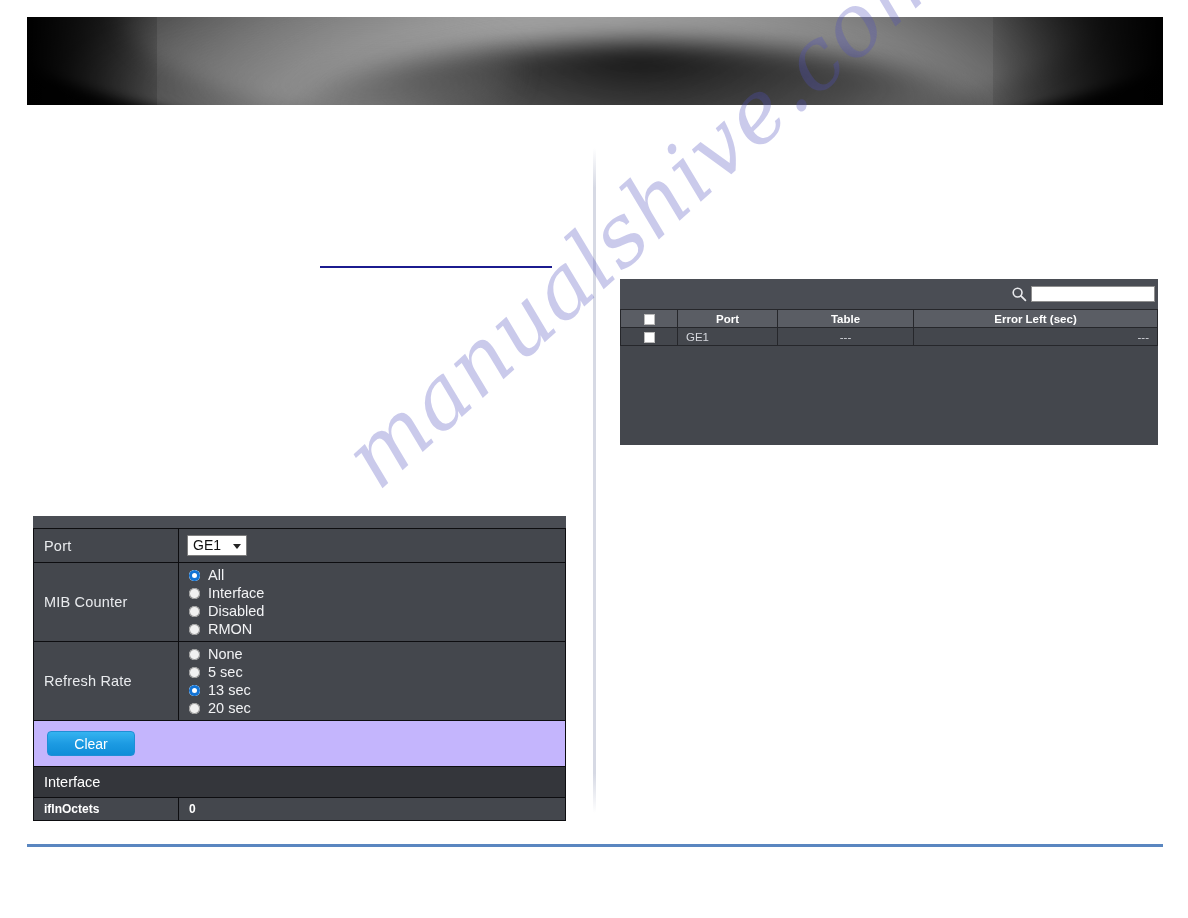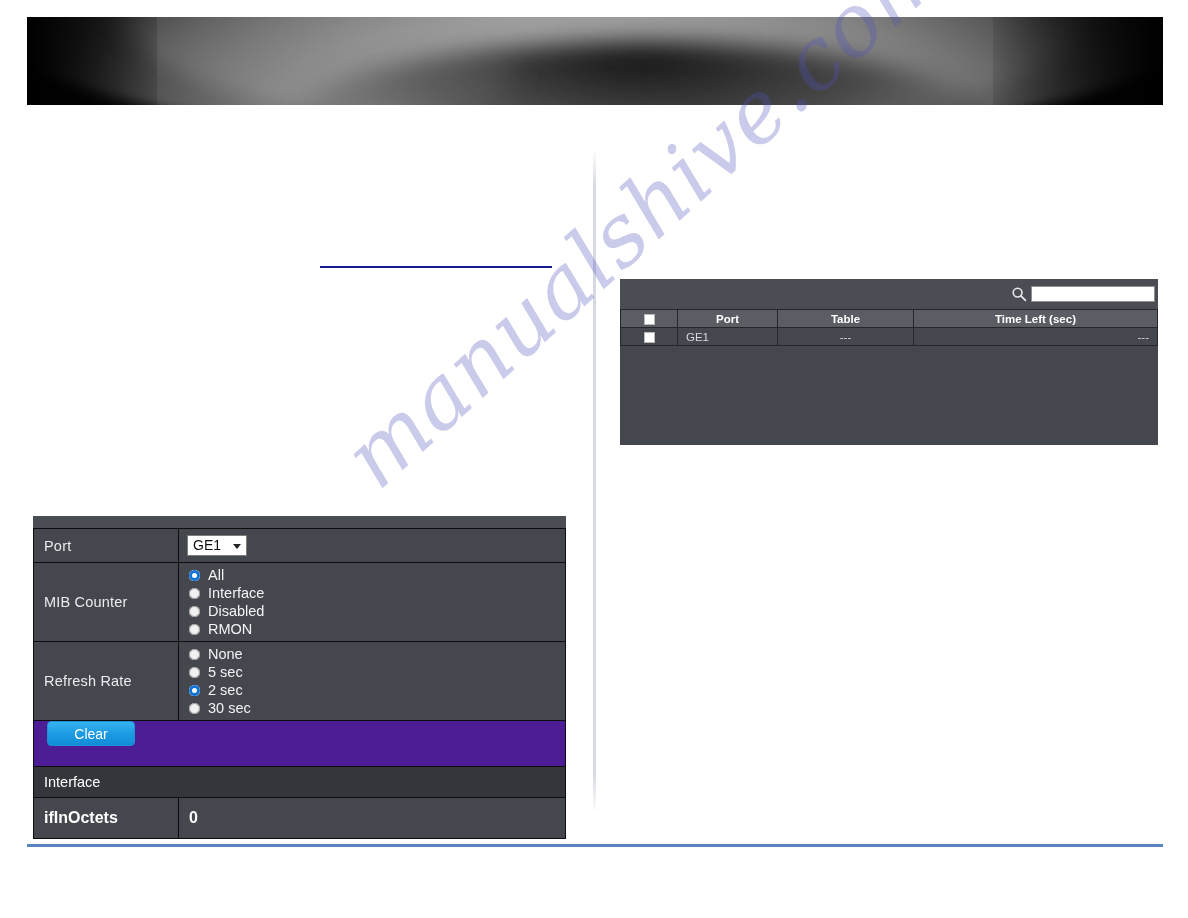--- a/index.html
+++ b/index.html
@@ -232,24 +232,24 @@
   .radio-row .rl {
     font-size: 14.5px;
     color: #f2f3f5;
     line-height: 15px;
   }
 
   .btn-bar {
     border-left: 1px solid #0d0d10;
     border-right: 1px solid #0d0d10;
     border-bottom: 1px solid #0d0d10;
-    background: #4c1d95;
+    background: #c4b5fd;
     height: 45px;
     display: flex;
-    align-items: flex-start;
+    align-items: center;
     padding-left: 13px;
   }
   .clear-btn {
     width: 88px;
     height: 25px;
     border-radius: 4px;
     border: 1px solid #1f8fd6;
     background: linear-gradient(to bottom, #35b3f0 0%, #1c9ae2 52%, #0f8ed8 100%);
     color: #ffffff;
     font-size: 14px;
@@ -272,22 +272,22 @@
   .kv-table {
     width: 100%;
     border-collapse: collapse;
     table-layout: fixed;
   }
   .kv-table td {
     border: 1px solid #0d0d10;
     border-top: none;
     background: #44474d;
     color: #ffffff;
-    font-size: 16px;
-    height: 40px;
+    font-size: 12px;
+    height: 22px;
     padding: 0 0 0 10px;
   }
   .kv-table td.k { width: 134px; font-weight: bold; }
   .kv-table td.v { font-weight: bold; }
 
   
   #error-disabled-panel {
     position: absolute;
     left: 620px;
     top: 279px;
@@ -432,25 +432,25 @@
           <div class="radio-row">
             <span class="rb"></span>
             <span class="rl">None</span>
           </div>
           <div class="radio-row">
             <span class="rb"></span>
             <span class="rl">5 sec</span>
           </div>
           <div class="radio-row">
             <span class="rb on"></span>
-            <span class="rl">2 sec</span>
+            <span class="rl">13 sec</span>
           </div>
           <div class="radio-row">
             <span class="rb"></span>
-            <span class="rl">30 sec</span>
+            <span class="rl">20 sec</span>
           </div>
         </div>
       </td>
     </tr>
   </tbody>
     </table>
 
   <div class="btn-bar">
     <button class="clear-btn">Clear</button>
   </div>
@@ -478,21 +478,21 @@
   </div>
 
   <table class="dt">
     <thead>
       <tr>
         <th class="col-chk">
           <span class="cb"></span>
         </th>
         <th class="col-port">Port</th>
         <th class="col-rsn">Table</th>
-        <th>Time Left (sec)</th>
+        <th>Error Left (sec)</th>
       </tr>
     </thead>
     <tbody>
       <tr>
         <td class="cell-chk">
           <span class="cb"></span>
         </td>
         <td class="cell-port">GE1</td>
         <td class="cell-mid">---</td>
         <td class="cell-right">---</td>

